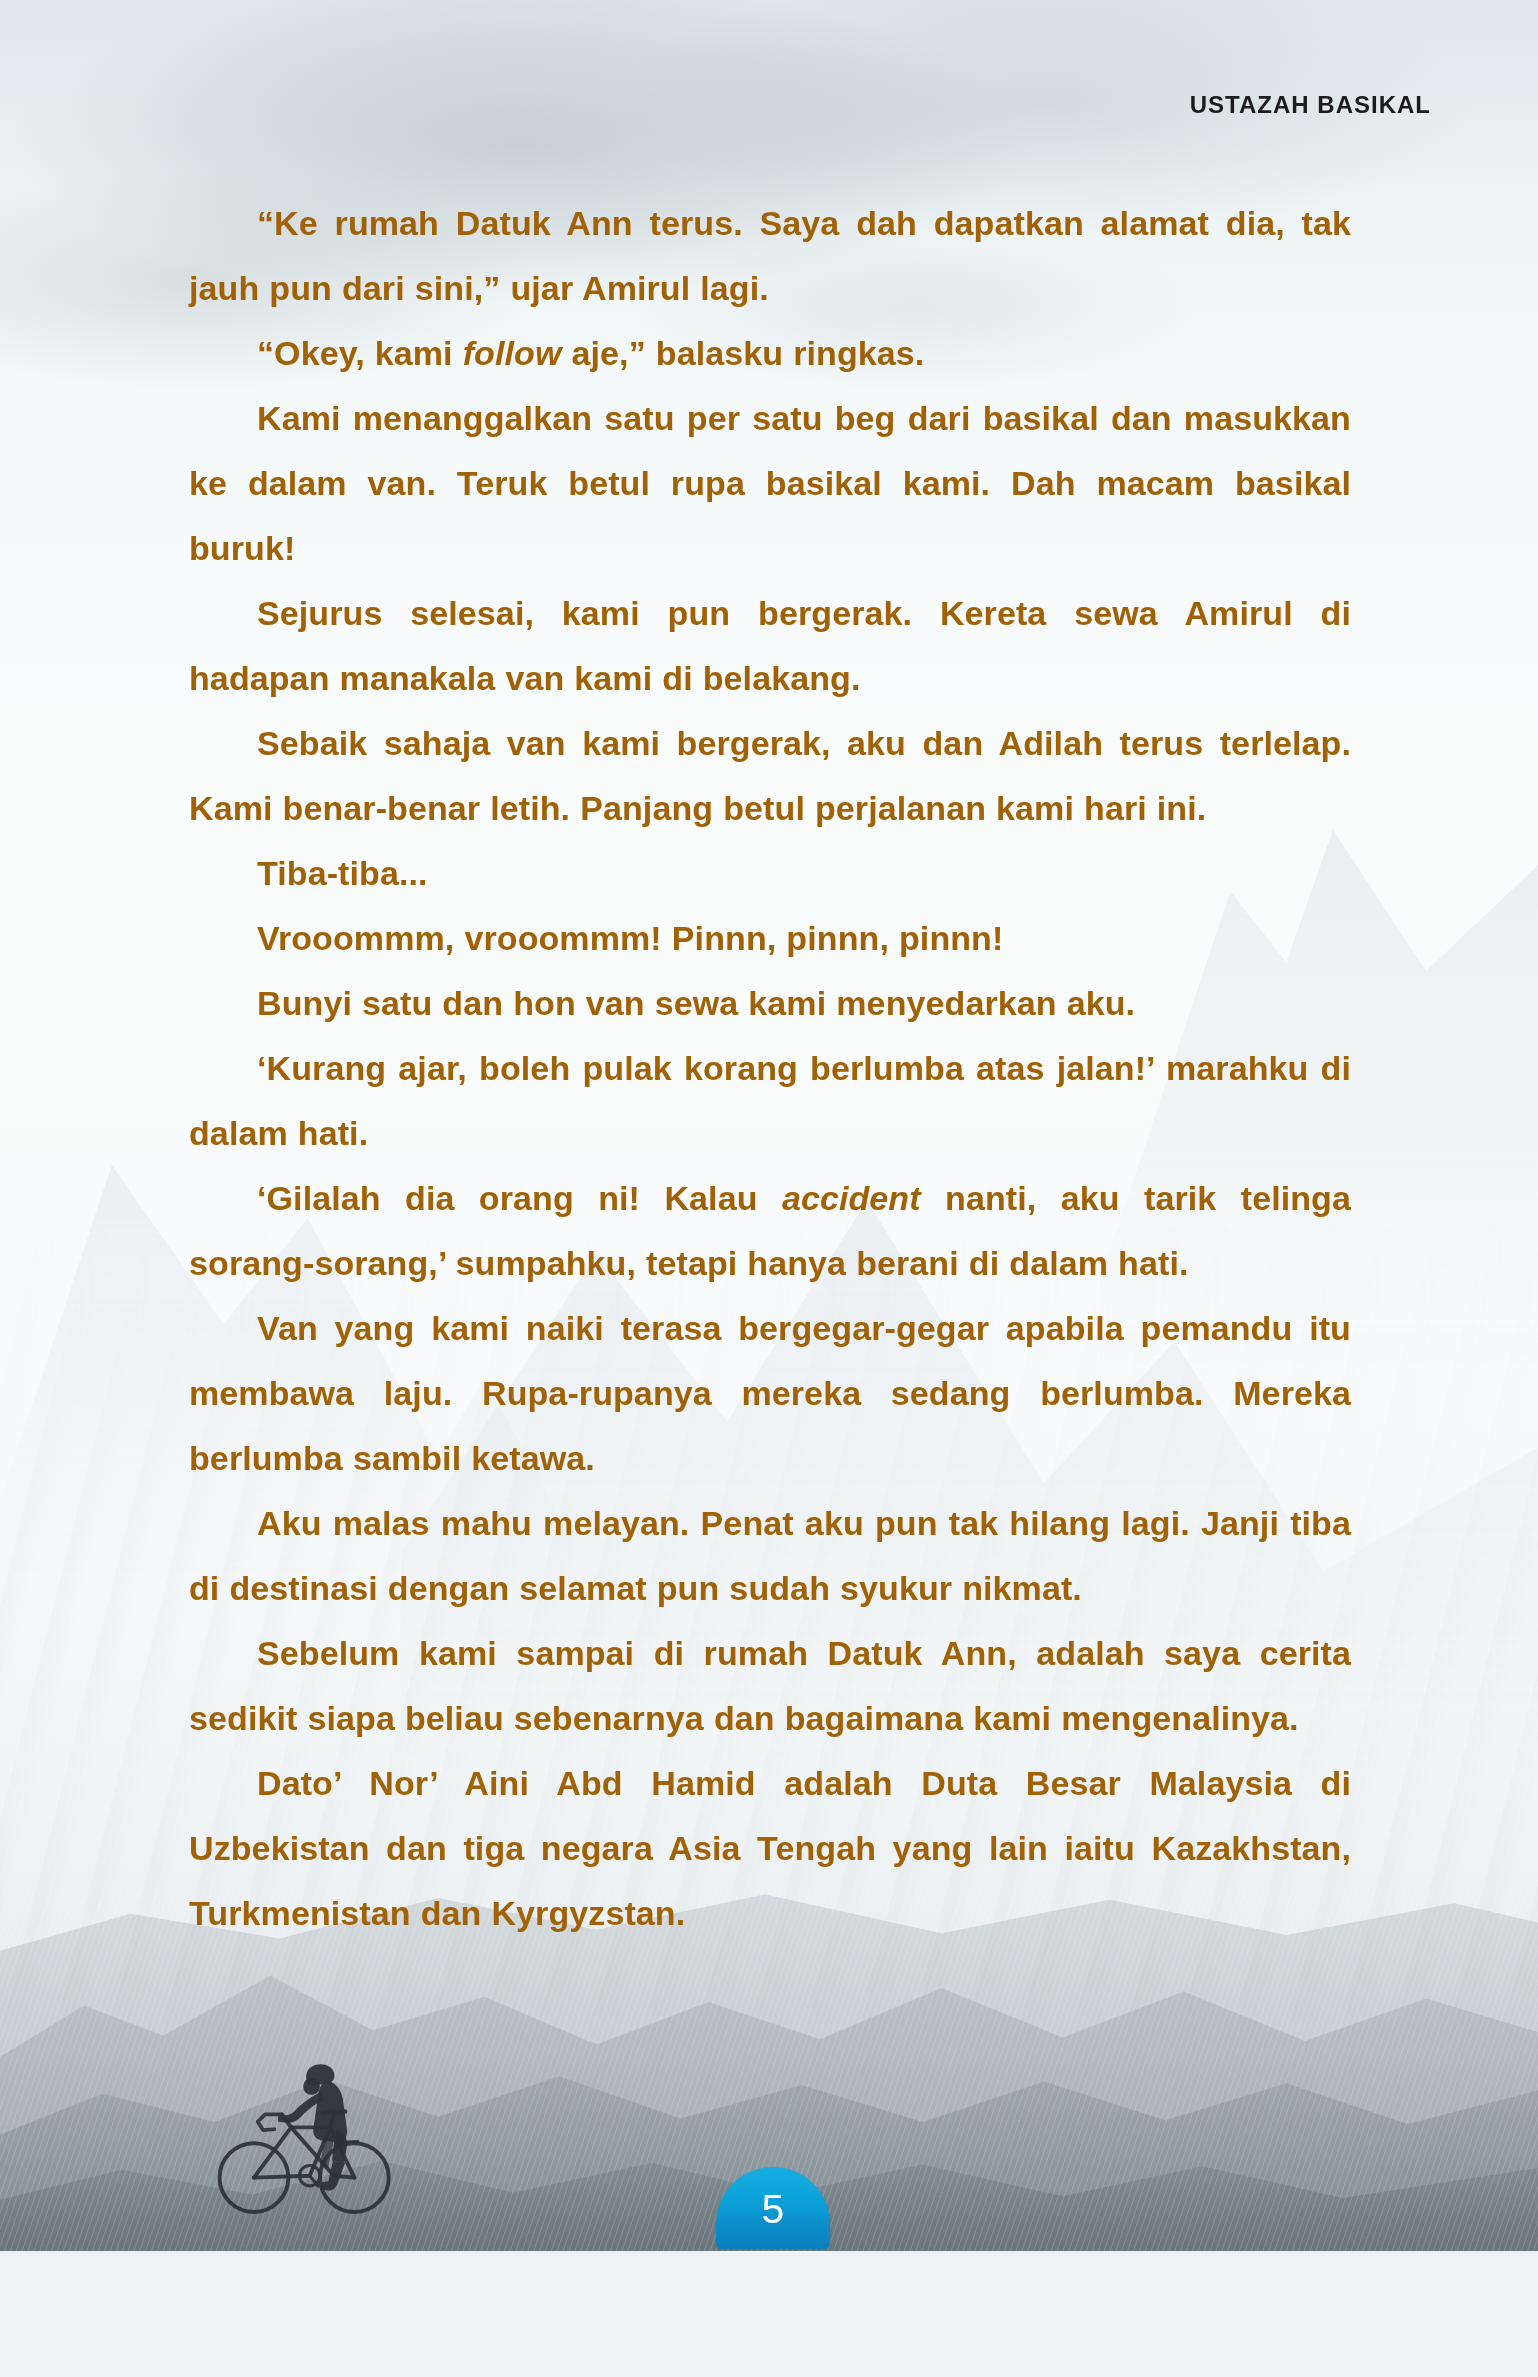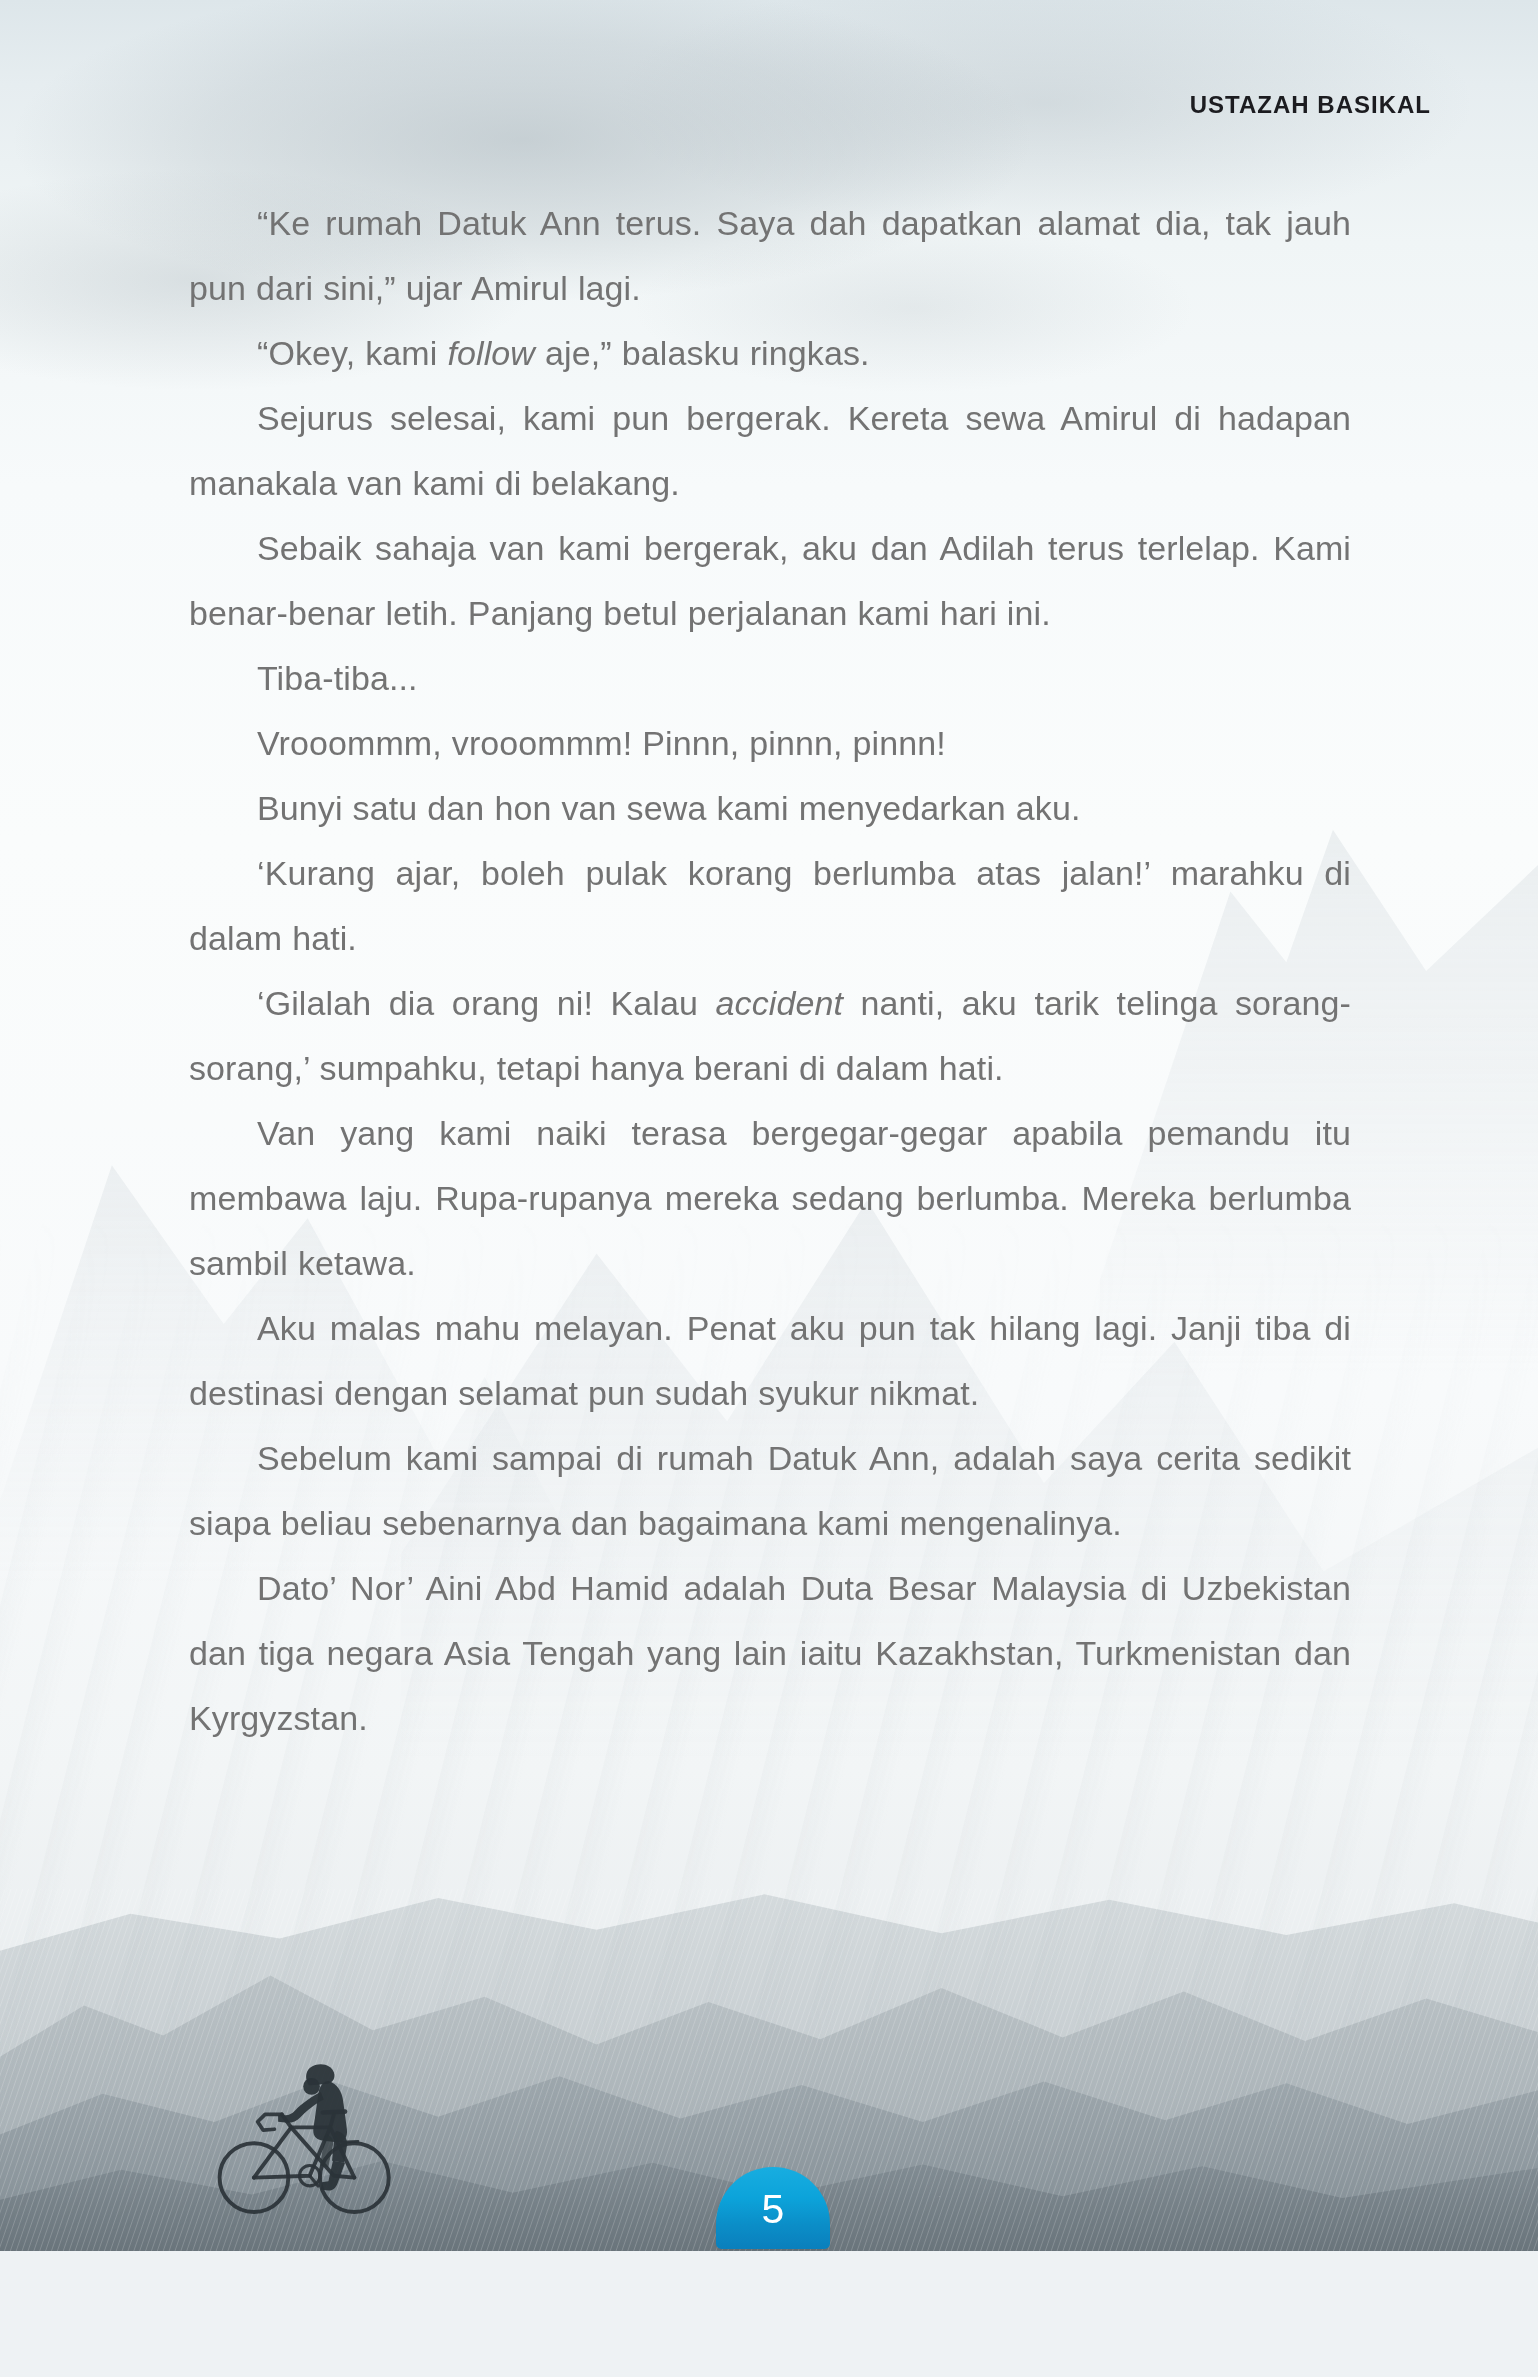--- a/index.html
+++ b/index.html
@@ -81,25 +81,26 @@
   
   .text-column {
     position:absolute;
     left:189px; top:191px;
     width:1162px;
   }
   .para {
     font-family:"Liberation Sans", sans-serif;
     font-size:34px;
     line-height:65px;
-    color:#737373;
+    color:#a16207;
     text-align:justify;
     text-indent:68px;
     letter-spacing:0.1px;
     word-spacing:0.5px;
+    font-weight:bold;
     -webkit-font-smoothing:antialiased;
   }
   .para.last-line-natural { text-align-last:left; }
   .para i, .para em { font-style:italic;margin-top:40px; }
 
   
   .cyclist {
     position:absolute;
     left:213px; bottom:26px;
     width:186px; height:172px;
@@ -197,20 +198,21 @@
     </svg>
   </div>
 
   <div class="bg-layer bg-streaks"></div>
 
   <div class="running-head">USTAZAH BASIKAL</div>
 
   <div class="text-column">
     <p class="para">“Ke rumah Datuk Ann terus. Saya dah dapatkan alamat dia, tak jauh pun dari sini,” ujar Amirul lagi.</p>
     <p class="para last-line-natural">“Okey, kami <i>follow</i> aje,” balasku ringkas.</p>
+    <p class="para">Kami menanggalkan satu per satu beg dari basikal dan masukkan ke dalam van. Teruk betul rupa basikal kami. Dah macam basikal buruk!</p>
     <p class="para">Sejurus selesai, kami pun bergerak. Kereta sewa Amirul di hadapan manakala van kami di belakang.</p>
     <p class="para">Sebaik sahaja van kami bergerak, aku dan Adilah terus terlelap. Kami benar-benar letih. Panjang betul perjalanan kami hari ini.</p>
     <p class="para last-line-natural">Tiba-tiba...</p>
     <p class="para last-line-natural">Vrooommm, vrooommm! Pinnn, pinnn, pinnn!</p>
     <p class="para last-line-natural">Bunyi satu dan hon van sewa kami menyedarkan aku.</p>
     <p class="para">‘Kurang ajar, boleh pulak korang berlumba atas jalan!’ marahku di dalam hati.</p>
     <p class="para">‘Gilalah dia orang ni! Kalau <i>accident</i> nanti, aku tarik telinga sorang-sorang,’ sumpahku, tetapi hanya berani di dalam hati.</p>
     <p class="para">Van yang kami naiki terasa bergegar-gegar apabila pemandu itu membawa laju. Rupa-rupanya mereka sedang berlumba. Mereka berlumba sambil ketawa.</p>
     <p class="para">Aku malas mahu melayan. Penat aku pun tak hilang lagi. Janji tiba di destinasi dengan selamat pun sudah syukur nikmat.</p>
     <p class="para">Sebelum kami sampai di rumah Datuk Ann, adalah saya cerita sedikit siapa beliau sebenarnya dan bagaimana kami mengenalinya.</p>

